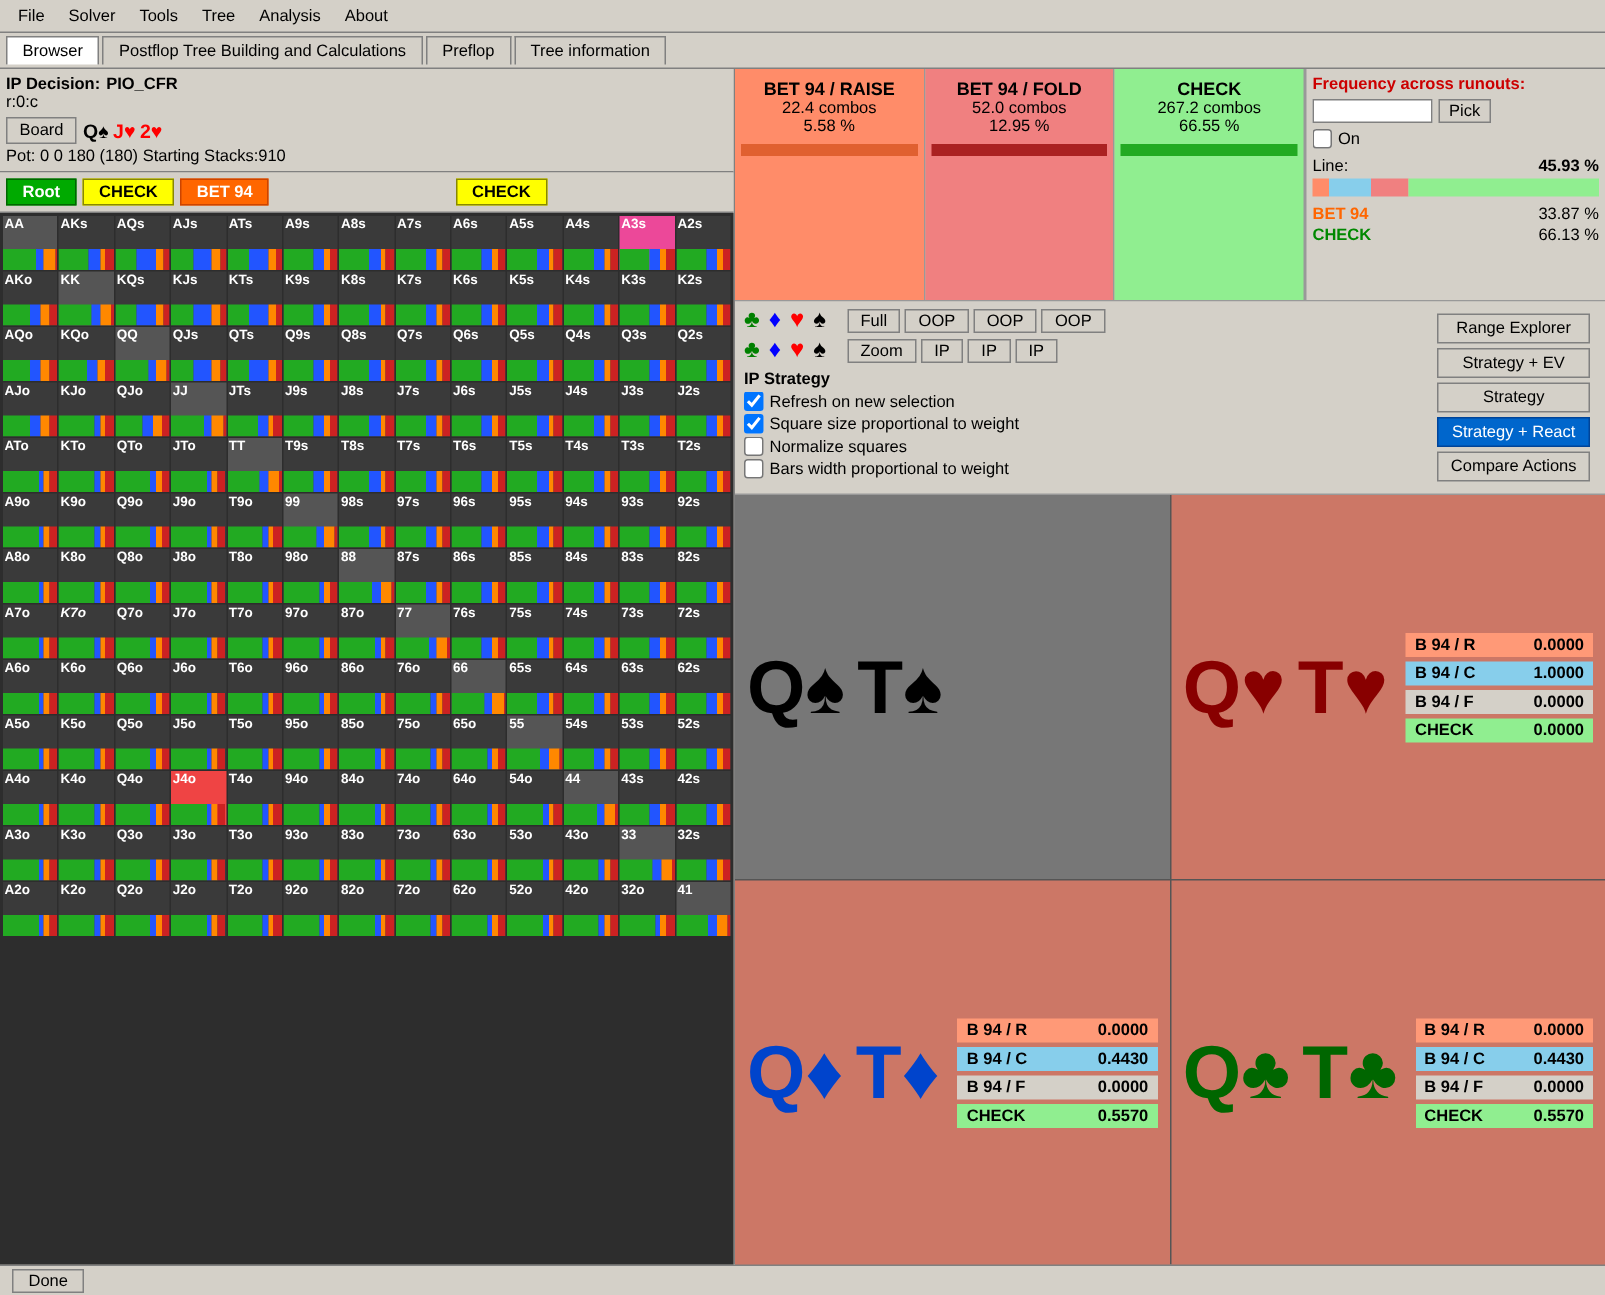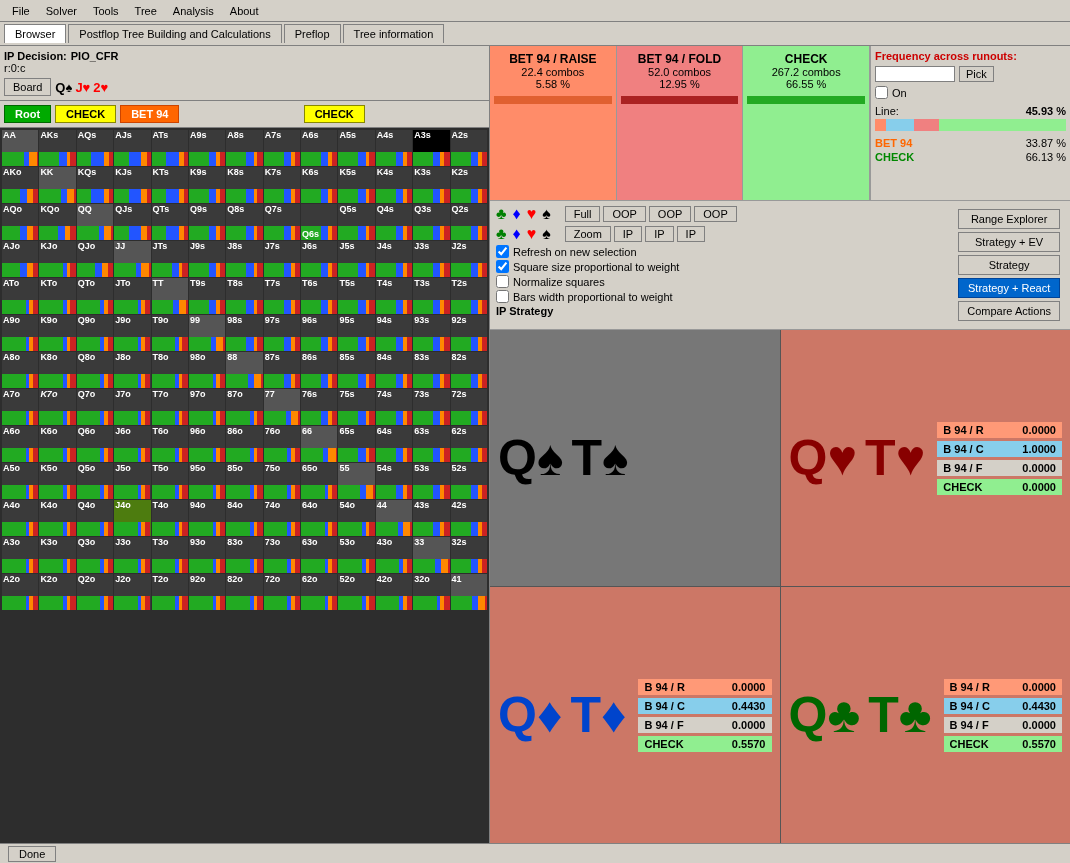--- a/index.html
+++ b/index.html
@@ -101,20 +101,21 @@
       </div>
       <div class="ip-sub">r:0:c</div>
       <div class="button-row">
         <button class="btn-board">Board</button>
         <div class="card-display">
           <span class="card spade">Q♠</span>
           <span class="card heart">J♥</span>
           <span class="card heart">2♥</span>
         </div>
       </div>
+      <div class="pot-info">Pot: 0 0 180 (180) Starting Stacks:910</div>
     </div>
 
     <div class="nav-buttons">
       <button class="btn-root">Root</button>
       <button class="btn-check">CHECK</button>
       <button class="btn-bet94">BET 94</button>
       <div style="display:flex; align-items:center; justify-content:center; flex:1;">
         <button class="btn-check2">CHECK</button>
       </div>
     </div>
@@ -213,21 +214,21 @@
           </div>
           <div class="matrix-cell" style="background: rgb(58, 58, 58);">
             <span class="cell-label">A4s</span>
             <div class="cell-bars">
               <div style="background: rgb(34, 170, 34); width: 55%; height: 100%;"></div>
               <div style="background: rgb(34, 85, 255); width: 20%; height: 100%;"></div>
               <div style="background: rgb(255, 136, 0); width: 10%; height: 100%;"></div>
               <div style="background: rgb(204, 34, 34); width: 15%; height: 100%;"></div>
             </div>
           </div>
-          <div class="matrix-cell" style="background: #000000;">
+          <div class="matrix-cell" style="background: #ec4899;">
             <span class="cell-label">A3s</span>
             <div class="cell-bars">
               <div style="background: rgb(34, 170, 34); width: 55%; height: 100%;"></div>
               <div style="background: rgb(34, 85, 255); width: 20%; height: 100%;"></div>
               <div style="background: rgb(255, 136, 0); width: 10%; height: 100%;"></div>
               <div style="background: rgb(204, 34, 34); width: 15%; height: 100%;"></div>
             </div>
           </div>
           <div class="matrix-cell" style="background: rgb(58, 58, 58);">
             <span class="cell-label">A2s</span>
@@ -420,21 +421,21 @@
           </div>
           <div class="matrix-cell" style="background: rgb(58, 58, 58);">
             <span class="cell-label">Q7s</span>
             <div class="cell-bars">
               <div style="background: rgb(34, 170, 34); width: 55%; height: 100%;"></div>
               <div style="background: rgb(34, 85, 255); width: 20%; height: 100%;"></div>
               <div style="background: rgb(255, 136, 0); width: 10%; height: 100%;"></div>
               <div style="background: rgb(204, 34, 34); width: 15%; height: 100%;"></div>
             </div>
           </div>
-          <div class="matrix-cell" style="background: rgb(58, 58, 58); justify-content: flex-end;">
+          <div class="matrix-cell" style="background: rgb(58, 58, 58);">
             <span class="cell-label">Q6s</span>
             <div class="cell-bars">
               <div style="background: rgb(34, 170, 34); width: 55%; height: 100%;"></div>
               <div style="background: rgb(34, 85, 255); width: 20%; height: 100%;"></div>
               <div style="background: rgb(255, 136, 0); width: 10%; height: 100%;"></div>
               <div style="background: rgb(204, 34, 34); width: 15%; height: 100%;"></div>
             </div>
           </div>
           <div class="matrix-cell" style="background: rgb(58, 58, 58);">
             <span class="cell-label">Q5s</span>
@@ -1311,21 +1312,21 @@
           </div>
           <div class="matrix-cell" style="background: rgb(58, 58, 58);">
             <span class="cell-label">Q4o</span>
             <div class="cell-bars">
               <div style="background: rgb(34, 170, 34); width: 65%; height: 100%;"></div>
               <div style="background: rgb(34, 85, 255); width: 10%; height: 100%;"></div>
               <div style="background: rgb(255, 136, 0); width: 10%; height: 100%;"></div>
               <div style="background: rgb(204, 34, 34); width: 15%; height: 100%;"></div>
             </div>
           </div>
-          <div class="matrix-cell" style="background: #4d7c0f; text-align: right;">
+          <div class="matrix-cell" style="background: #ef4444; text-align: right;">
             <span class="cell-label">J4o</span>
             <div class="cell-bars">
               <div style="background: rgb(34, 170, 34); width: 65%; height: 100%;"></div>
               <div style="background: rgb(34, 85, 255); width: 10%; height: 100%;"></div>
               <div style="background: rgb(255, 136, 0); width: 10%; height: 100%;"></div>
               <div style="background: rgb(204, 34, 34); width: 15%; height: 100%;"></div>
             </div>
           </div>
           <div class="matrix-cell" style="background: rgb(58, 58, 58);">
             <span class="cell-label">T4o</span>
@@ -1728,41 +1729,41 @@
           <span style="font-size:16px; color:red; cursor:pointer;">♥</span>
           <span style="font-size:16px; color:black; cursor:pointer;">♠</span>
           <div style="display:flex; gap:3px; margin-left:8px;">
             <button class="zoom-btn">Zoom</button>
             <button class="ip-btn">IP</button>
             <button class="ip-btn">IP</button>
             <button class="ip-btn">IP</button>
           </div>
         </div>
 
+        <div style="padding:2px 0;">
+          <span class="ip-strategy-label">IP Strategy</span>
+        </div>
+
         <div style="display:flex; flex-direction:column; gap:2px;">
           <div style="display:flex; align-items:center; gap:4px;">
             <input type="checkbox" checked="" style="">
             <span>Refresh on new selection</span>
           </div>
           <div style="display:flex; align-items:center; gap:4px;">
             <input type="checkbox" checked="" style="">
             <span>Square size proportional to weight</span>
           </div>
           <div style="display:flex; align-items:center; gap:4px;">
             <input type="checkbox" style="">
             <span>Normalize squares</span>
           </div>
           <div style="display:flex; align-items:center; gap:4px;">
             <input type="checkbox" style="">
             <span>Bars width proportional to weight</span>
           </div>
-        </div>
-
-        <div style="padding:2px 0;">
-          <span class="ip-strategy-label">IP Strategy</span>
         </div>
       </div>
 
       <div style="display:flex; flex-direction:column; gap:3px; justify-content:flex-start; padding:4px;">
         <button class="btn-range-explorer">Range Explorer</button>
         <button class="btn-strategy-ev">Strategy + EV</button>
         <button class="btn-strategy">Strategy</button>
         <button class="btn-strategy-react">Strategy + React</button>
         <button class="btn-compare-actions">Compare Actions</button>
       </div>

